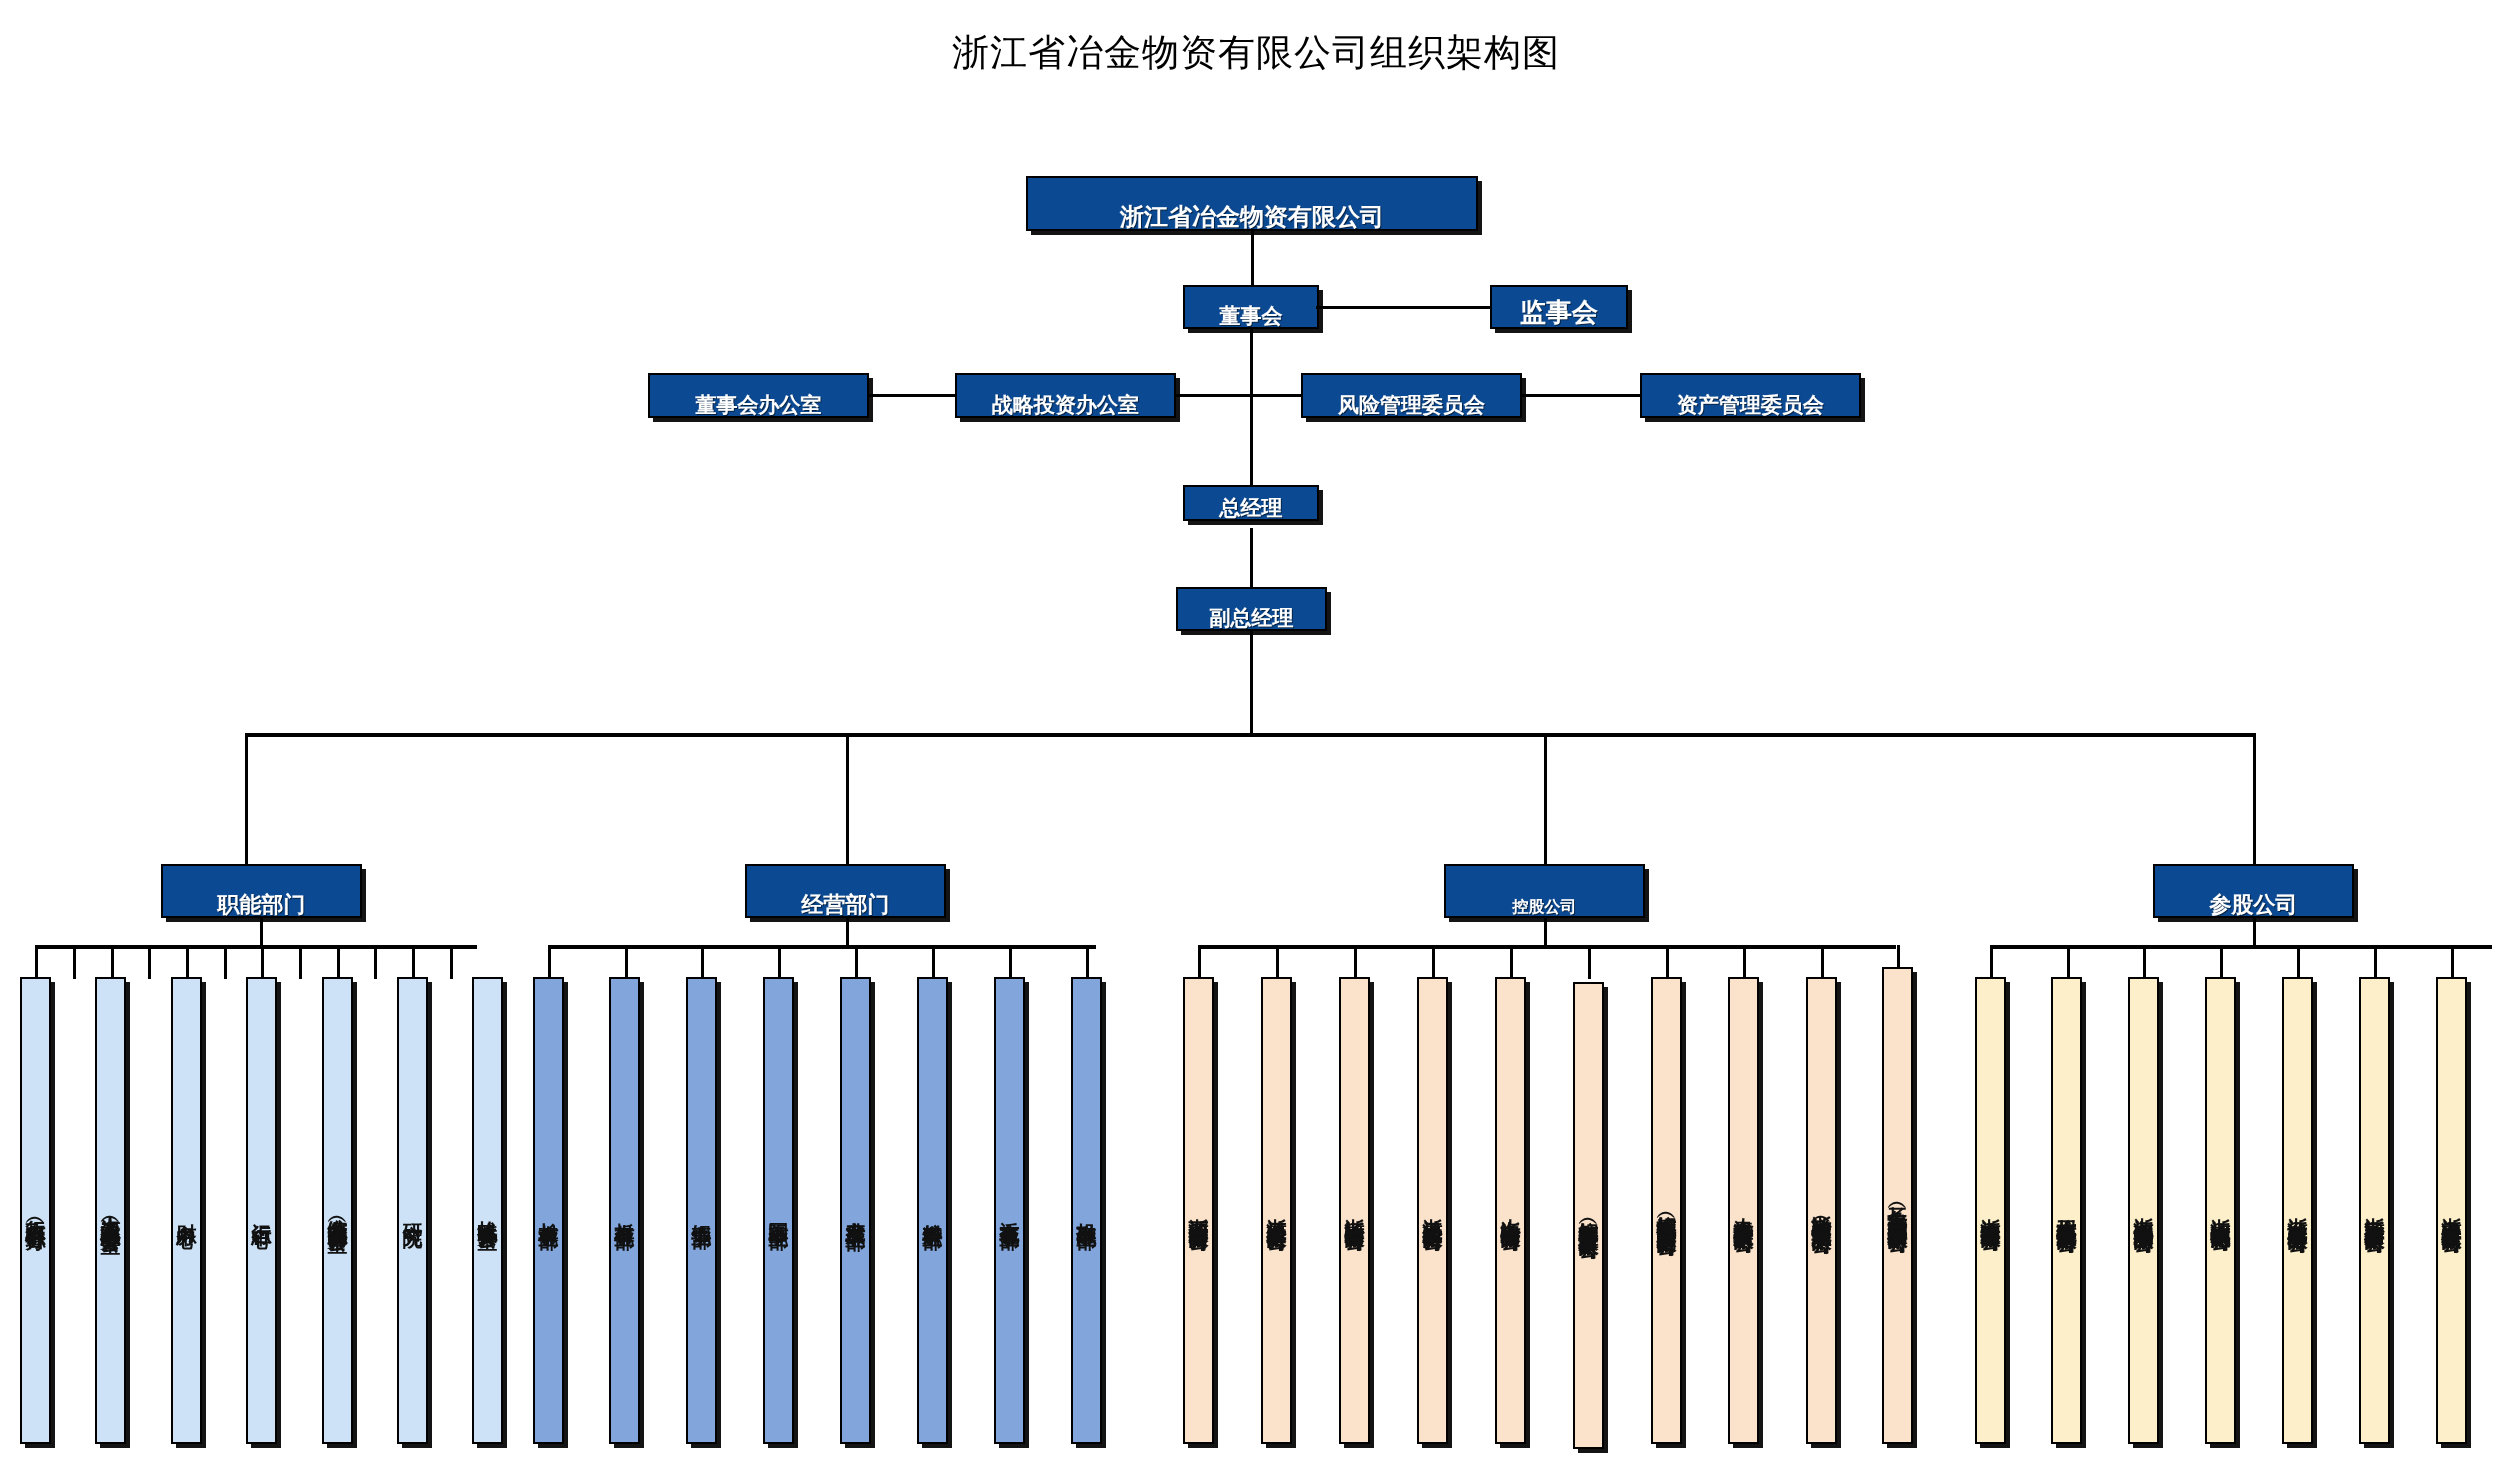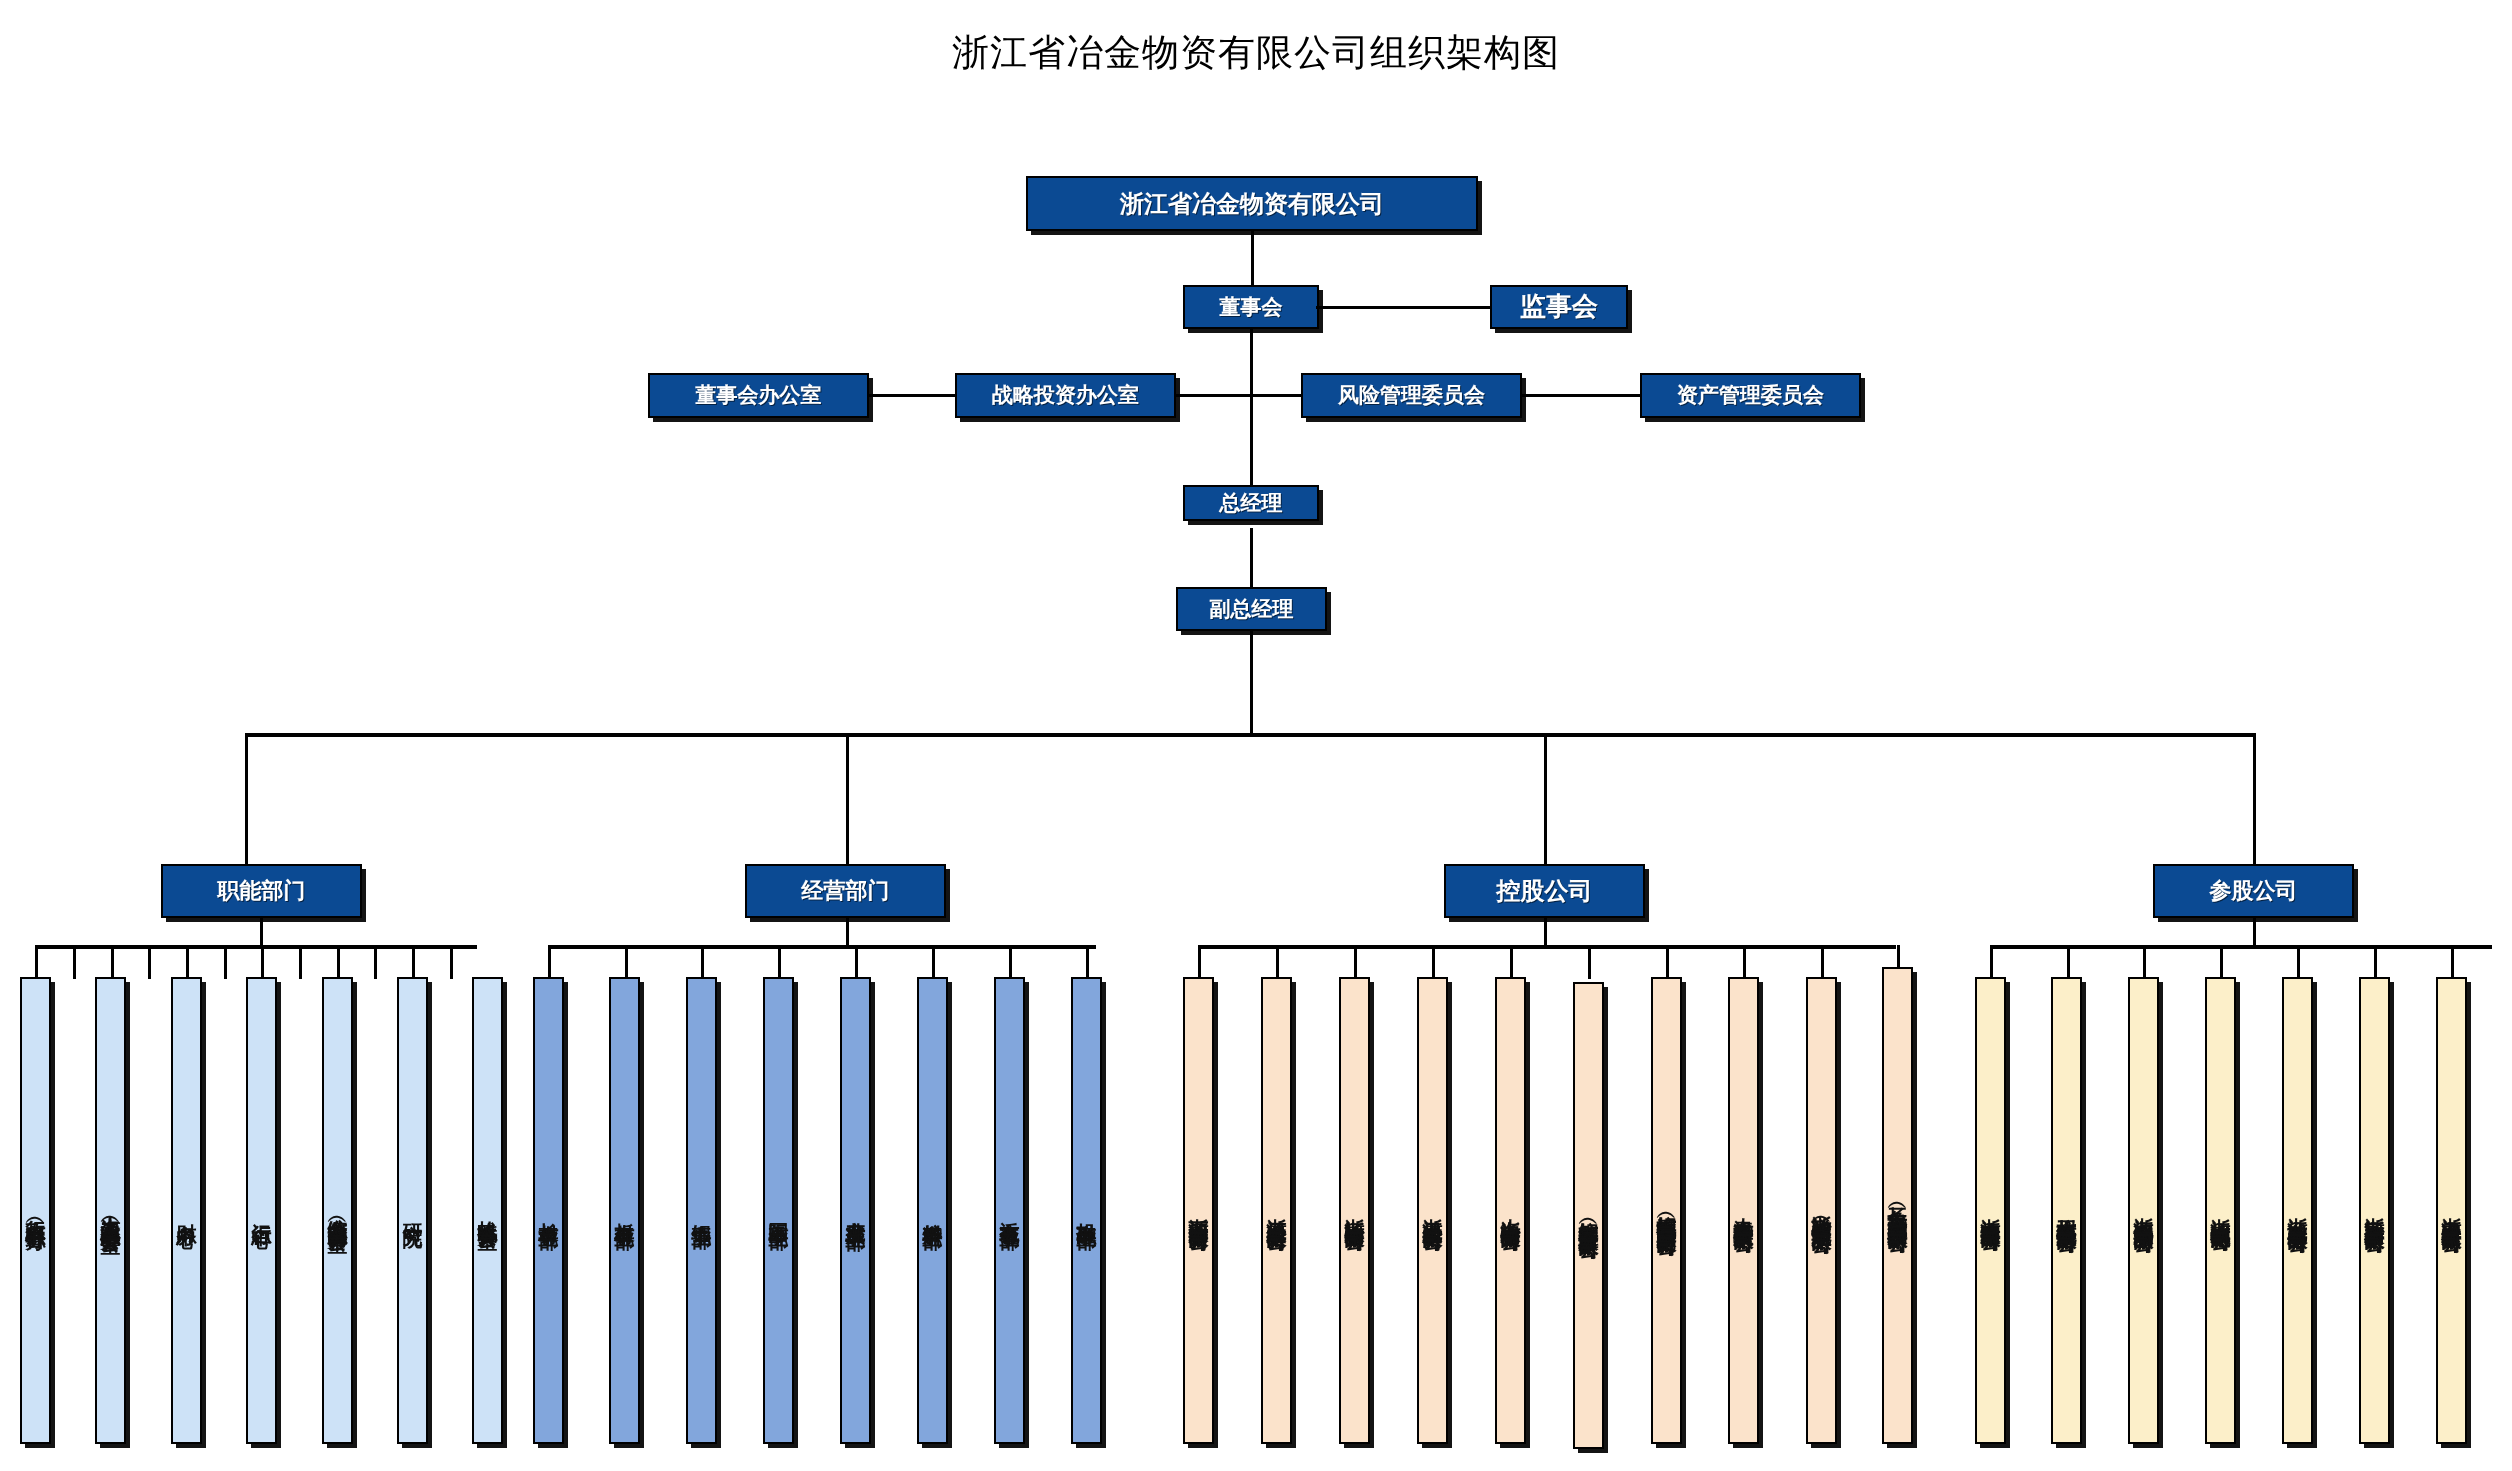--- a/index.html
+++ b/index.html
@@ -43,20 +43,21 @@
   .node .lbl{
     display:block;
     line-height:1.06;
   }
 
   
   .node.blue{
     background:#0b4a93;
     color:#ffffff;
     font-weight:bold;
+    align-items:flex-end;
   }
   .node.blue .lbl{
     text-shadow:
       1px 1px 0 rgba(0,0,0,0.55),
       -0.5px -0.5px 0 rgba(255,255,255,0.25);
   }
 
   
   .leaf{
     position:absolute;
@@ -150,21 +151,21 @@
   <div class="ln v" style="left:846px; top:733px; height:146px;"></div>
   <div class="ln v" style="left:1544px; top:733px; height:146px;"></div>
   <div class="ln v" style="left:2253px; top:733px; height:146px;"></div>
 
   <div class="node blue" style="left:161px; top:864px; width:201px; height:54px; font-size:22px;">
     <span class="lbl">职能部门</span>
   </div>
   <div class="node blue" style="left:745px; top:864px; width:201px; height:54px; font-size:22px;">
     <span class="lbl">经营部门</span>
   </div>
-  <div class="node blue" style="left:1444px; top:864px; width:201px; height:54px; font-size:24px;">
+  <div class="node blue" style="left:1444px; top:864px; width:201px; height:54px; font-size:16px;">
     <span class="lbl">控股公司</span>
   </div>
   <div class="node blue" style="left:2153px; top:864px; width:201px; height:54px; font-size:22px;">
     <span class="lbl">参股公司</span>
   </div>
 
   <div class="ln v" style="left:260px; top:918px; height:28px;"></div>
   <div class="ln thick h" style="left:35px; top:945px; width:442px;"></div>
 
   <div class="ln v" style="left:35px;  top:945px; height:34px;"></div>

